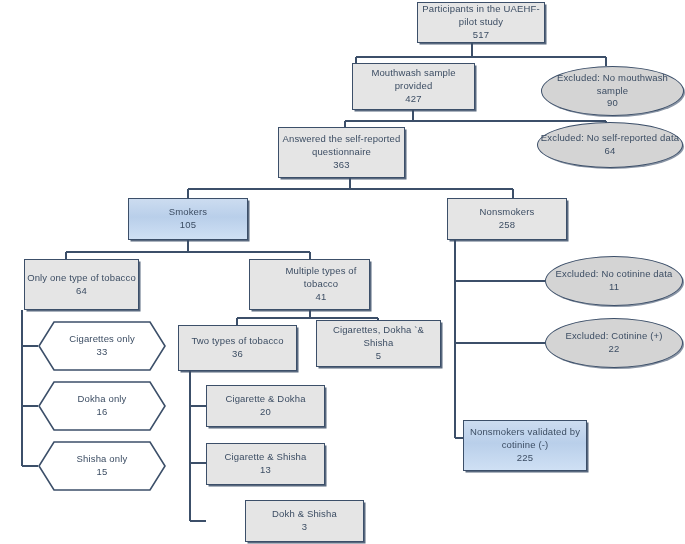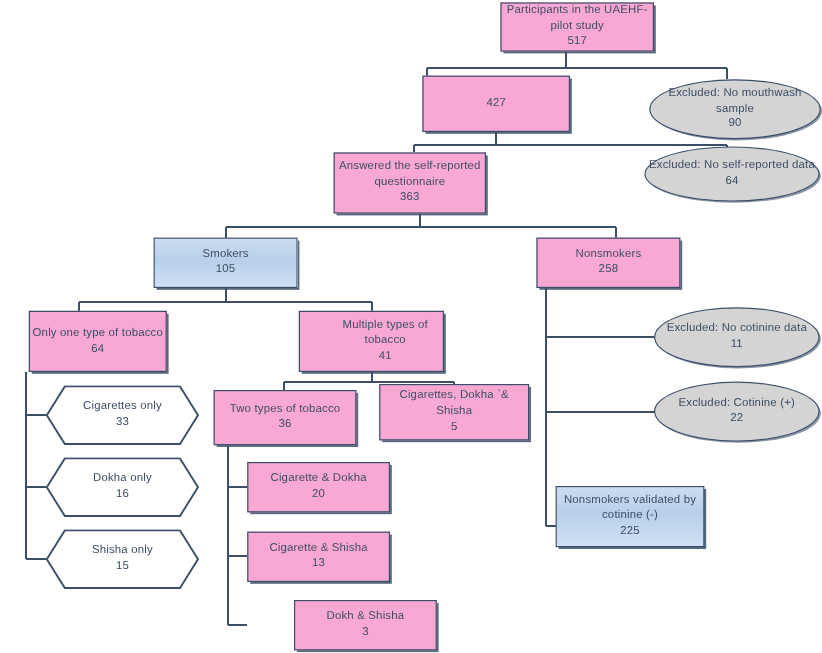--- a/index.html
+++ b/index.html
@@ -36,21 +36,21 @@
     line-height: 1.35;
     letter-spacing: 0.15px;
     z-index: 3;
   }
   .node .ttl { display: block; }
   .node .val { display: block; }
 
   
   .box {
     border: 1.4px solid #3c4f69;
-    background: #f9a8d4;
+    background: #e5e5e5;
     box-shadow: 2px 2px 0 -0.5px rgba(60,79,105,0.85);
   }
   
   .box-blue {
     border: 1.4px solid #3c4f69;
     background: linear-gradient(180deg, #ccdcf0 0%, #b9cfea 45%, #cfe0f4 100%);
     box-shadow: 2px 2px 0 -0.5px rgba(60,79,105,0.85);
   }
   
   .ellipse {
@@ -128,20 +128,21 @@
       <path d="M455,438 L463,438"></path>
     </g>
   </svg>
 
   <div class="node box" style="left:417px; top:2px; width:128px; height:41px;">
     <span class="ttl">Participants in the UAEHF-pilot study</span>
     <span class="val">517</span>
   </div>
 
   <div class="node box" style="left:352px; top:63px; width:123px; height:47px;">
+    <span class="ttl">Mouthwash sample provided</span>
     <span class="val">427</span>
   </div>
 
   <div class="node ellipse" style="left:541px; top:66px; width:143px; height:50px;">
     <span class="ttl">Excluded: No mouthwash sample</span>
     <span class="val">90</span>
   </div>
 
   <div class="node box" style="left:278px; top:127px; width:127px; height:51px;">
     <span class="ttl">Answered the self-reported questionnaire</span>
@@ -225,18 +226,18 @@
   <div class="node ellipse" style="left:545px; top:256px; width:138px; height:50px;">
     <span class="ttl">Excluded: No cotinine data</span>
     <span class="val">11</span>
   </div>
 
   <div class="node ellipse" style="left:545px; top:318px; width:138px; height:50px;">
     <span class="ttl">Excluded: Cotinine (+)</span>
     <span class="val">22</span>
   </div>
 
-  <div class="node box-blue" style="left:463px; top:405px; width:124px; height:51px;">
+  <div class="node box-blue" style="left:463px; top:420px; width:124px; height:51px;">
     <span class="ttl">Nonsmokers validated by cotinine (-)</span>
     <span class="val">225</span>
   </div>
 
 </div>
 
 </body></html>

